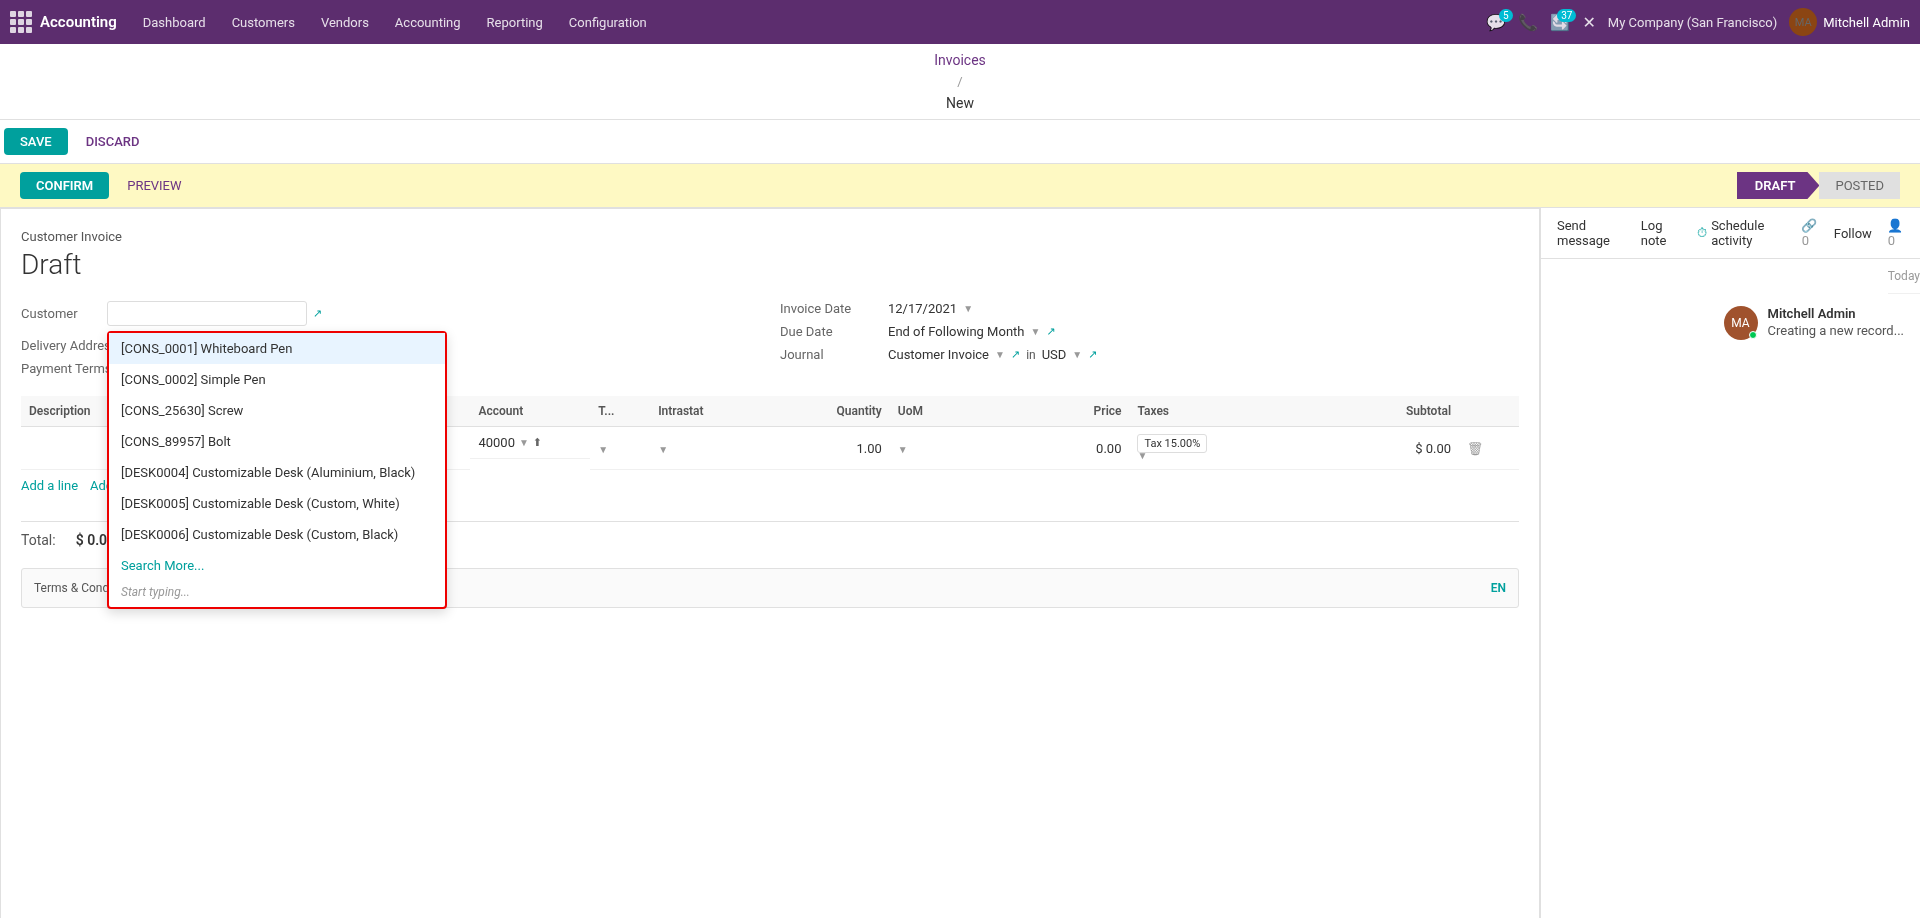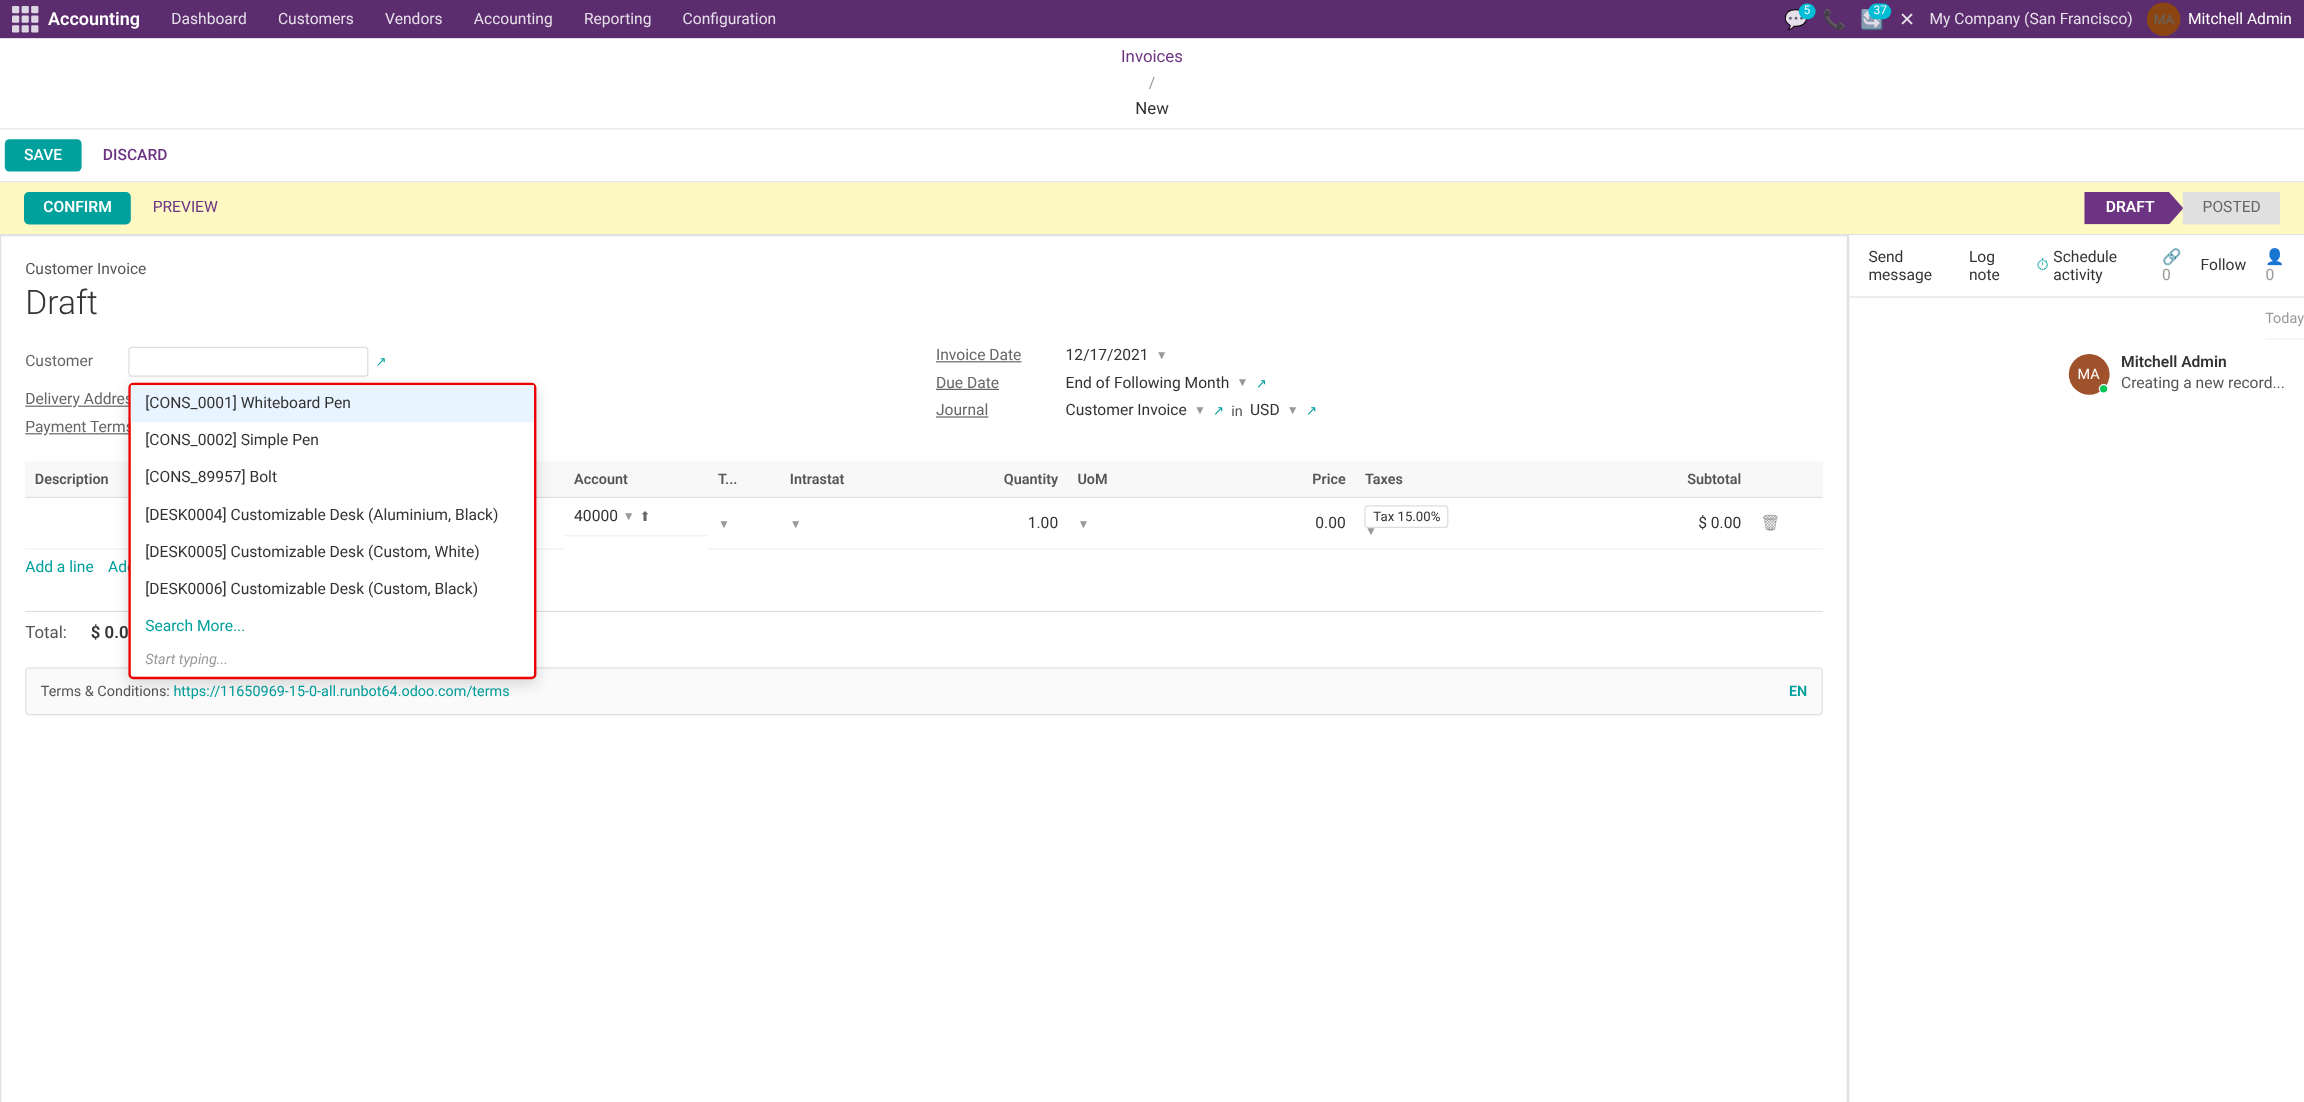--- a/index.html
+++ b/index.html
@@ -3,21 +3,21 @@
   <meta charset="utf-8">
   <style>
     * { box-sizing: border-box; margin: 0; padding: 0; font-family: -apple-system, BlinkMacSystemFont, 'Segoe UI', Roboto, sans-serif; }
     body { background: #f5f5f5; font-size: 13px; color: #333; }
 
     
     .topnav {
       background: #5c2d6e;
       display: flex;
       align-items: center;
-      height: 32px;
+      height: 44px;
       padding: 0 10px;
       color: white;
       gap: 4px;
     }
     .topnav-logo { display: flex; align-items: center; gap: 8px; margin-right: 10px; }
     .topnav-logo .grid-icon { display: grid; grid-template-columns: repeat(3,6px); gap: 2px; }
     .topnav-logo .grid-icon span { width: 6px; height: 6px; background: rgba(255,255,255,0.8); border-radius: 1px; display: block; }
     .topnav-app-name { font-weight: 600; font-size: 15px; color: white; }
     .topnav-menu { display: flex; align-items: center; gap: 2px; flex: 1; }
     .topnav-menu-item { color: rgba(255,255,255,0.85); padding: 6px 12px; border-radius: 4px; cursor: pointer; font-size: 13px; }
@@ -61,21 +61,21 @@
     .chatter-action-right { margin-left: auto; display: flex; align-items: center; gap: 16px; }
     .chatter-count { color: #999; font-size: 13px; }
     .chatter-today { text-align: center; font-size: 12px; color: #999; padding: 10px 0; border-bottom: 1px solid #f0f0f0; }
     .chatter-message { padding: 12px 16px; display: flex; gap: 10px; }
     .chatter-avatar { width: 34px; height: 34px; border-radius: 50%; background: #a0522d; display: flex; align-items: center; justify-content: center; color: white; font-size: 12px; flex-shrink: 0; position: relative; }
     .online-dot { position: absolute; bottom: 1px; right: 1px; width: 8px; height: 8px; background: #00c853; border-radius: 50%; border: 1px solid white; }
     .chatter-msg-content { flex: 1; }
     .chatter-msg-author { font-weight: 600; font-size: 13px; }
     .chatter-msg-text { color: #555; font-size: 13px; margin-top: 2px; }
     .field-row { display: flex; align-items: center; gap: 8px; margin-bottom: 8px; }
-    .field-label { color: #666; font-size: 13px; min-width: 100px; text-decoration: underline; }
+    .field-label { color: #666; font-size: 13px; min-width: 100px; }
     .field-value { color: #333; font-size: 13px; flex: 1; }
     .field-input { border: 1px solid #ddd; border-radius: 3px; padding: 4px 8px; font-size: 13px; color: #333; background: white; }
 
     .customer-field { display: flex; align-items: center; gap: 6px; margin-bottom: 12px; }
     .customer-label { color: #666; font-size: 13px; min-width: 80px; }
 
     
     .dropdown-container { position: relative; }
     .dropdown-menu {
       position: absolute;
@@ -189,20 +189,21 @@
 
     <div style="display:flex;align-items:flex-start;gap:20px;margin-bottom:12px;">
       <div style="flex:1;">
         <div class="customer-field">
           <span class="customer-label">Customer</span>
           <div class="dropdown-container">
             <input class="field-input" style="width: 200px;">
             <div class="dropdown-menu">
               <div class="dropdown-item highlighted">[CONS_0001] Whiteboard Pen</div>
               <div class="dropdown-item">[CONS_0002] Simple Pen</div>
+              <div class="dropdown-item">[CONS_25630] Screw</div>
               <div class="dropdown-item">[CONS_89957] Bolt</div>
               <div class="dropdown-item">[DESK0004] Customizable Desk (Aluminium, Black)</div>
               <div class="dropdown-item">[DESK0005] Customizable Desk (Custom, White)</div>
               <div class="dropdown-item">[DESK0006] Customizable Desk (Custom, Black)</div>
               <div class="dropdown-search-more">Search More...</div>
               <div class="dropdown-start-typing">Start typing...</div>
             </div>
           </div>
           <span class="ext-link-icon">↗</span>
         </div>

